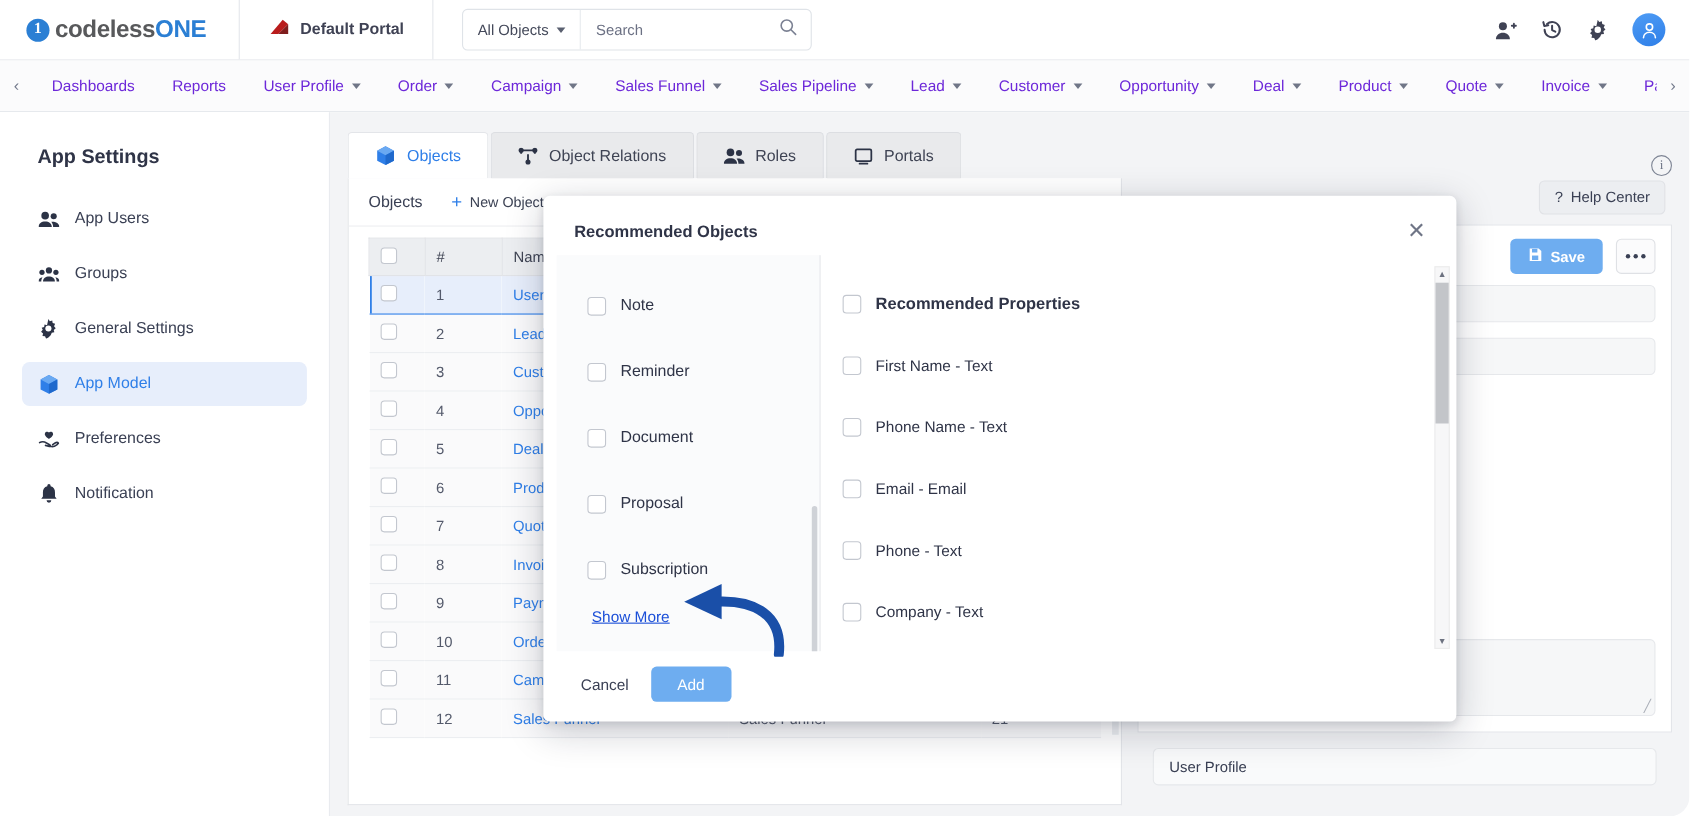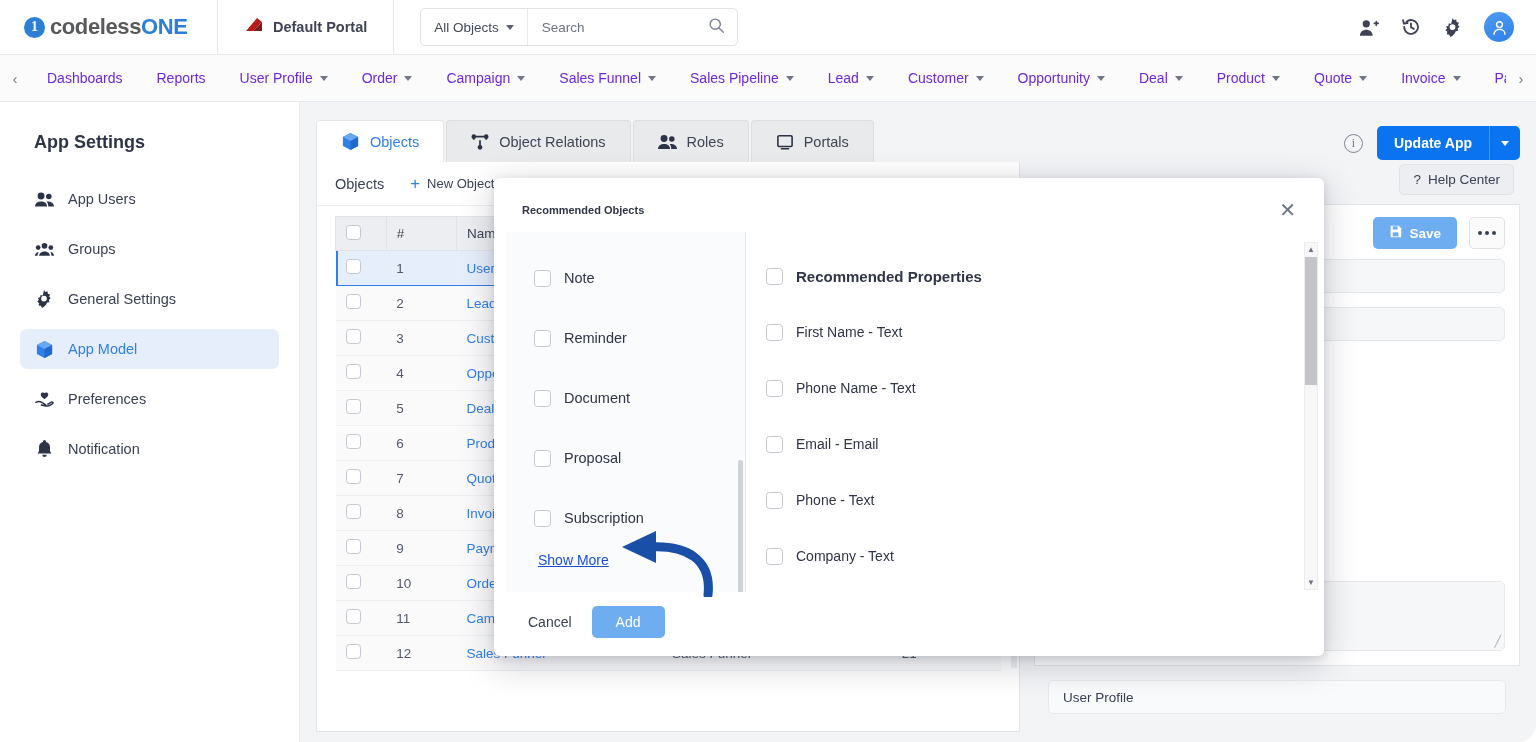--- a/index.html
+++ b/index.html
@@ -270,21 +270,21 @@
     background: #ffffff;
     border-radius: 6px;
     box-shadow: 0 8px 34px rgba(20,25,45,.22), 0 2px 8px rgba(20,25,45,.12);
     display: flex; flex-direction: column;
     z-index: 50;
   }
   .modal-head {
     display: flex; align-items: center; justify-content: space-between;
     padding: 22px 28px 12px 28px;
   }
-  .modal-title { font-size: 11px; font-weight: bold; color: #2f3447; }
+  .modal-title { font-size: 15px; font-weight: bold; color: #2f3447; }
   .modal-close { font-size: 20px; color: #6f7586; line-height: 1; }
   .modal-body { flex: 1; display: flex; min-height: 0; padding: 0 0 0 12px; }
 
   .mb-left {
     width: 240px; flex: 0 0 240px;
     background: #fafbfc;
     border-right: 1px solid #e6e8ec;
     position: relative;
     padding: 16px 0 0 0;
     overflow: hidden;
@@ -584,27 +584,20 @@
                 <svg width="18" height="16" viewBox="0 0 20 18" fill="none" stroke="#2c3346" stroke-width="1.8">
                   <rect x="2" y="2" width="16" height="12" rx="1.4"></rect>
                   <line x1="6" y1="16.6" x2="14" y2="16.6" stroke-linecap="round"></line>
                 </svg>
               </span>
               <span>Portals</span>
             </div>
           </div>
         <div class="tabbar-right">
           <span class="info-circle">i</span>
-          <div class="update-btn">
-            <span class="lbl">Update App</span>
-            <span class="split"></span>
-            <span class="arw">
-              <span class="caret"></span>
-            </span>
-          </div>
         </div>
       </div>
 
       <div class="panelwrap">
 
         <div class="left-panel">
           <div class="lp-toolbar">
             <span class="lp-title">Objects</span>
             <span class="new-object">
               <span class="plus">+</span>

